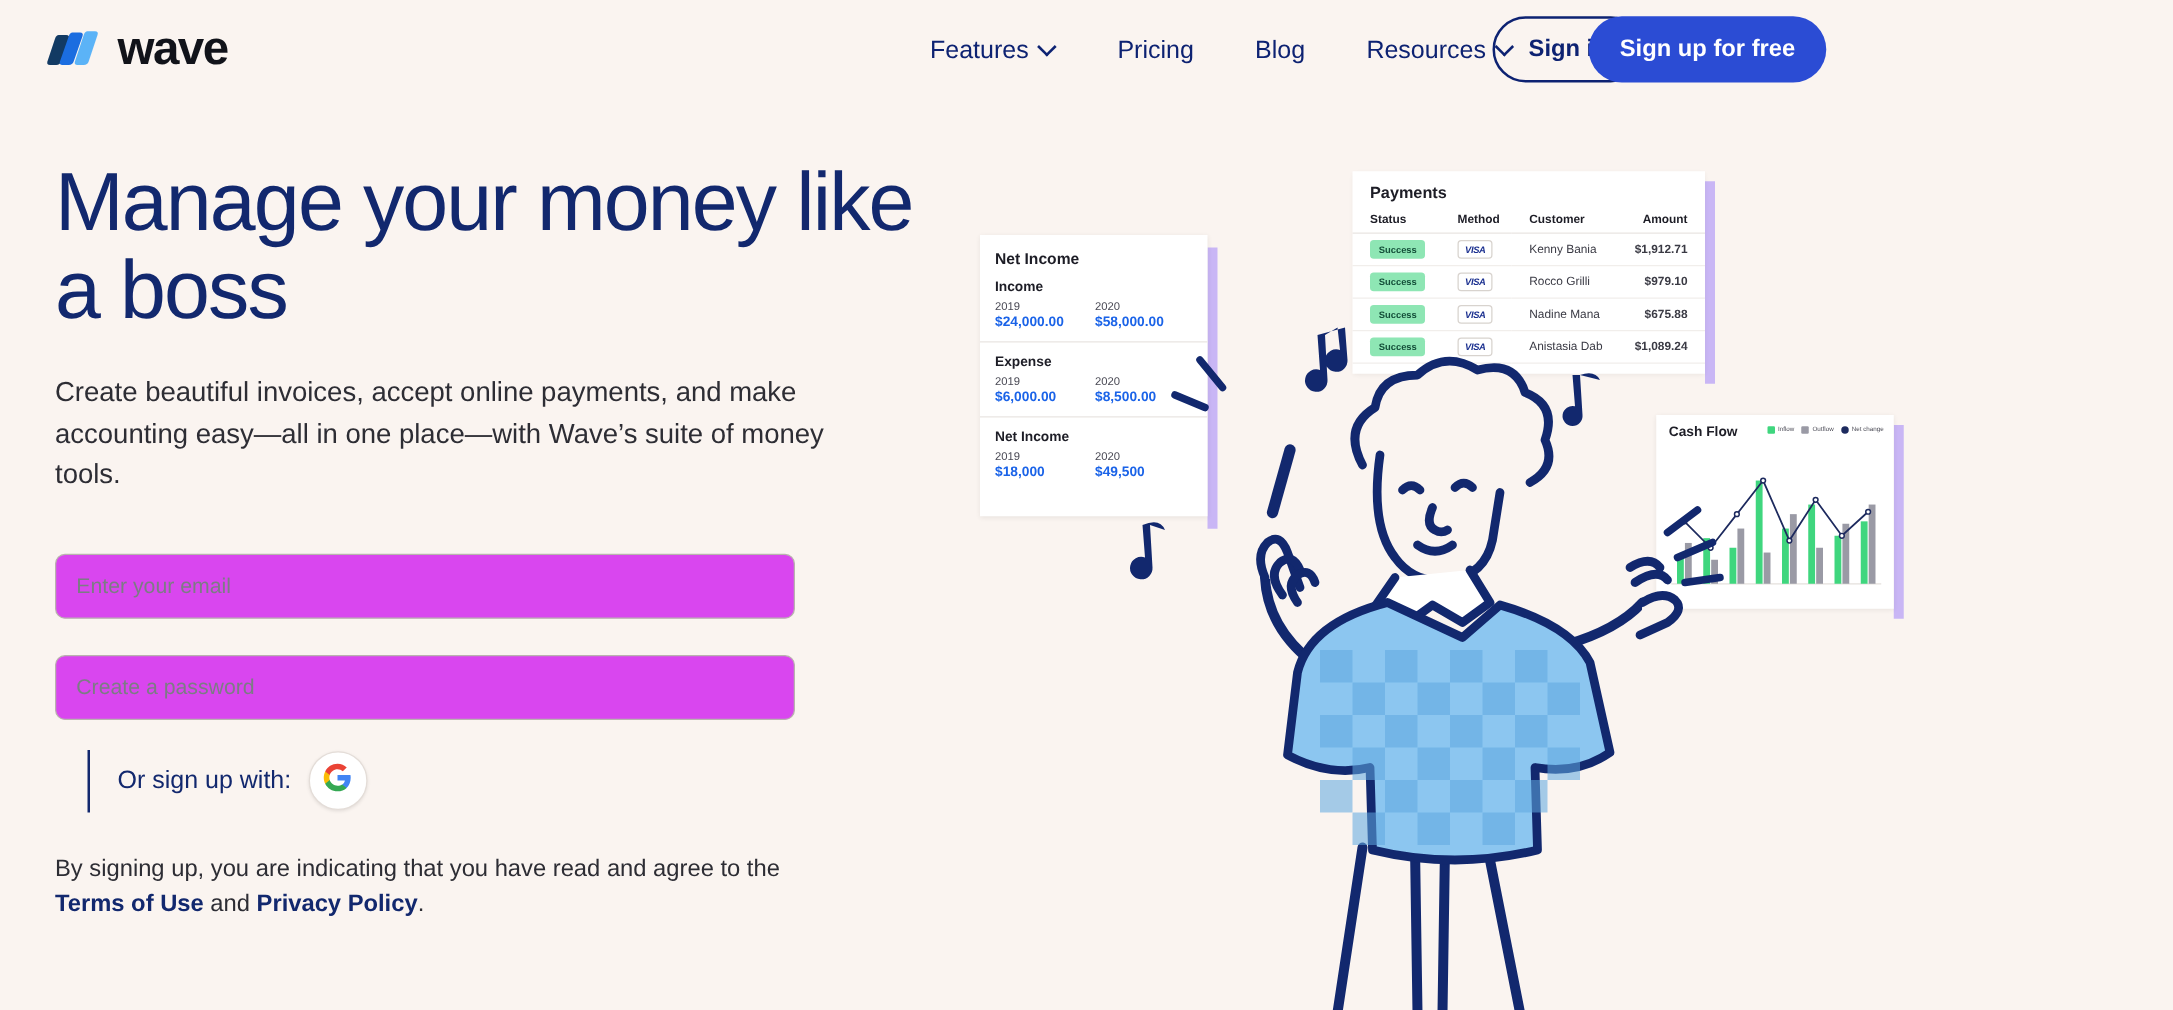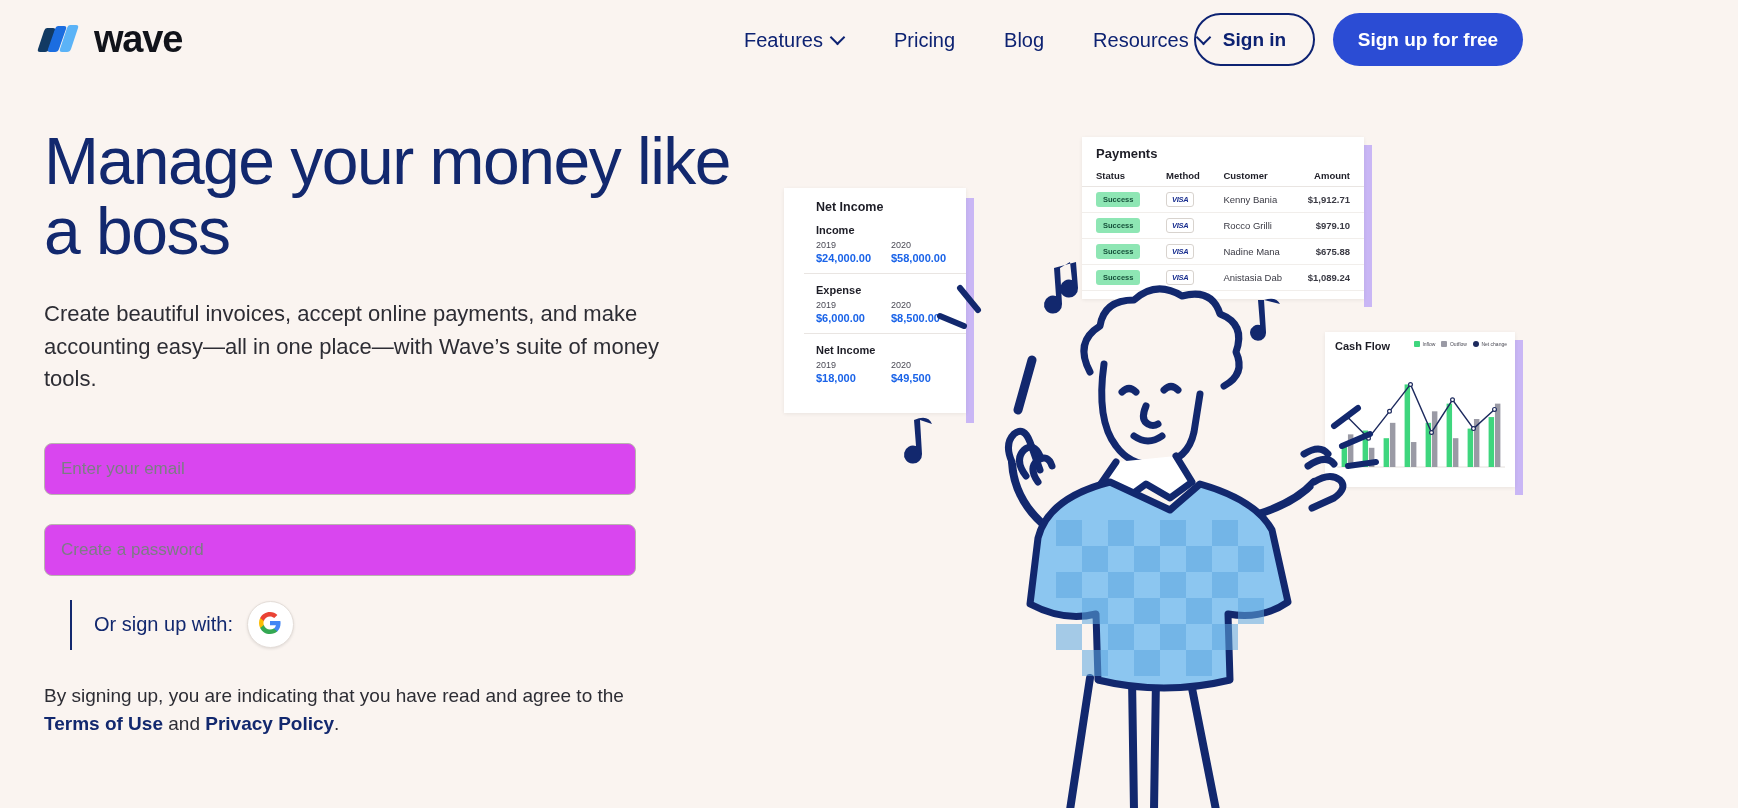--- a/index.html
+++ b/index.html
@@ -43,21 +43,21 @@
   }
 
   .btn-signin {
     position: absolute; left: 1194px; top: 13px;
     width: 121px; height: 53px; border-radius: 27px;
     border: 2px solid #0d2272; background: transparent;
     color: #0d2272; font-size: 19px; font-weight: bold;
     font-family: "Liberation Sans", sans-serif; cursor: pointer;
   }
   .btn-signup {
-    position: absolute; left: 1333px; top: 13px;
+    position: absolute; left: 1271px; top: 13px;
     width: 190px; height: 53px; border-radius: 27px;
     border: none; background: #2b4cd4; color: #ffffff;
     font-size: 19px; font-weight: bold;
     font-family: "Liberation Sans", sans-serif; cursor: pointer;
   }
 
   
   .hero-left { position: absolute; left: 44px; top: 126px; width: 700px; }
   .headline {
     font-size: 66px; line-height: 70px; color: #12286e;
@@ -102,21 +102,21 @@
   
   .illus { position: absolute; left: 760px; top: 110px; width: 800px; height: 700px; }
 
   .card {
     position: absolute; background: #ffffff;
     box-shadow: 0 1px 4px rgba(0,0,0,.07);
   }
   .card-accent { position: absolute; background: #c9b6f5; }
 
   
-  .ni-card { left: 24px; top: 78px; width: 182px; height: 225px; padding-left: 20px; }
+  .ni-card { left: 24px; top: 78px; width: 182px; height: 225px; }
   .ni-accent { left: 206px; top: 88px; width: 8px; height: 225px; }
   .ni-title { font-size: 12.5px; font-weight: bold; color: #1d1d26; padding: 12px 0 0 12px; }
   .ni-sect { padding: 10px 0 0 12px; }
   .ni-sect-h { font-size: 11px; font-weight: bold; color: #1d1d26; }
   .ni-rowpair { display: flex; margin-top: 4px; }
   .ni-col { width: 80px; }
   .ni-year { font-size: 9px; color: #4a4a55; }
   .ni-amt { font-size: 11px; font-weight: bold; color: #1a63e8; margin-top: 2px; }
   .ni-hr { height: 1px; background: #e9e5e2; margin: 9px 0 0 0; }
 

